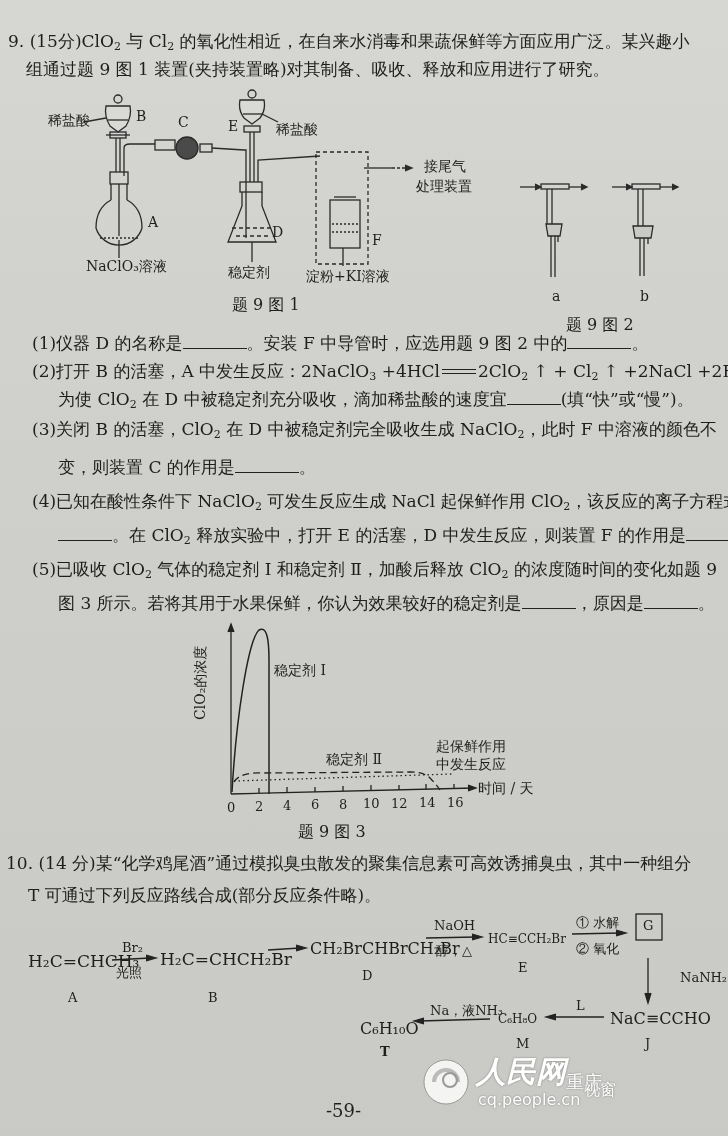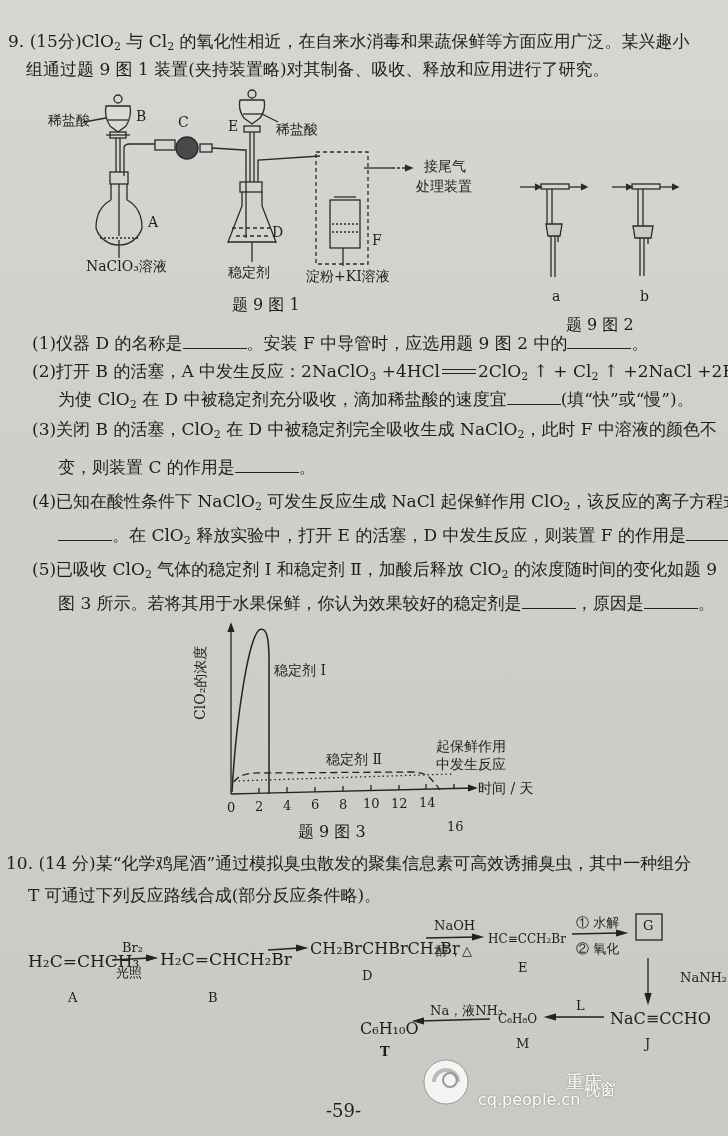--- a/index.html
+++ b/index.html
@@ -197,21 +197,21 @@
 <div class="abs lbl" style="left:436px;top:756px;">中发生反应</div>
 <div class="abs lbl" style="left:478px;top:780px;">时间 / 天</div>
 <div class="abs sm" style="left:227px;top:800px;">0</div>
 <div class="abs sm" style="left:255px;top:799px;">2</div>
 <div class="abs sm" style="left:283px;top:798px;">4</div>
 <div class="abs sm" style="left:311px;top:797px;">6</div>
 <div class="abs sm" style="left:339px;top:797px;">8</div>
 <div class="abs sm" style="left:363px;top:796px;">10</div>
 <div class="abs sm" style="left:391px;top:796px;">12</div>
 <div class="abs sm" style="left:419px;top:795px;">14</div>
-<div class="abs sm" style="left:447px;top:795px;margin-top:24px;">16</div>
+<div class="abs sm" style="left:447px;top:795px;">16</div>
 <div class="abs cap" style="left:298px;top:822px;">题 9 图 3</div>
 
 <div class="abs txt" style="left:6px;top:852px;">
   <span>10.</span>
   <span>(14 分)某“化学鸡尾酒”通过模拟臭虫散发的聚集信息素可高效诱捕臭虫，其中一种组分</span>
 </div>
 <div class="abs txt" style="left:28px;top:884px;">T 可通过下列反应路线合成(部分反应条件略)。</div>
 
 <svg style="left:0;top:0;" width="728" height="1136">
   <g stroke="#222" stroke-width="1.3" fill="#222">
@@ -259,16 +259,17 @@
 <div class="abs sm" style="left:380px;top:1044px;font-weight:bold;">T</div>
 
 <div class="abs" style="left:326px;top:1100px;font-size:18px;">-59-</div>
 
 <div class="abs" style="left:418px;top:1052px;width:300px;height:60px;">
   <svg width="60" height="60" style="left:0;top:0;">
     <circle cx="28" cy="30" r="22" fill="#f4f4f2" stroke="#888" stroke-width="0.8"></circle>
     <path d="M16 30 A12 12 0 1 1 40 30" fill="none" stroke="#bbb" stroke-width="4"></path>
     <circle cx="32" cy="28" r="7" fill="none" stroke="#999" stroke-width="2"></circle>
   </svg>
+  <div class="abs logo-text" style="left:58px;top:0px;font-size:30px;font-style:italic;font-weight:bold;">人民网</div>
   <div class="abs logo-text" style="left:60px;top:38px;font-size:16px;">cq.people.cn</div>
   <div class="abs logo-text" style="left:148px;top:2px;font-size:18px;margin-top:16px;">重庆</div>
   <div class="abs logo-text" style="left:166px;top:28px;font-size:16px;">视窗</div>
 </div>
 
 </body></html>

